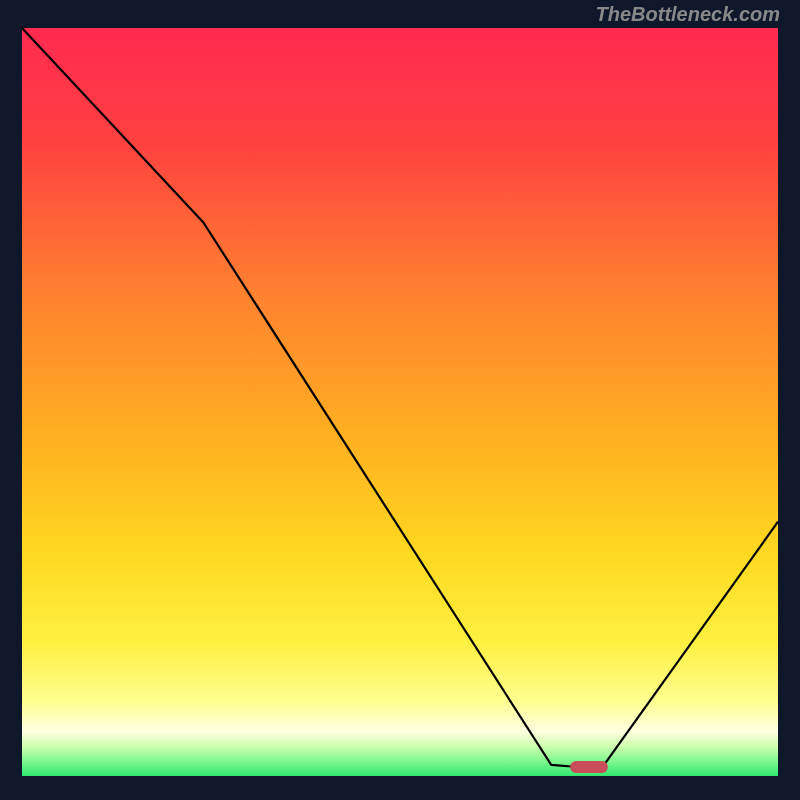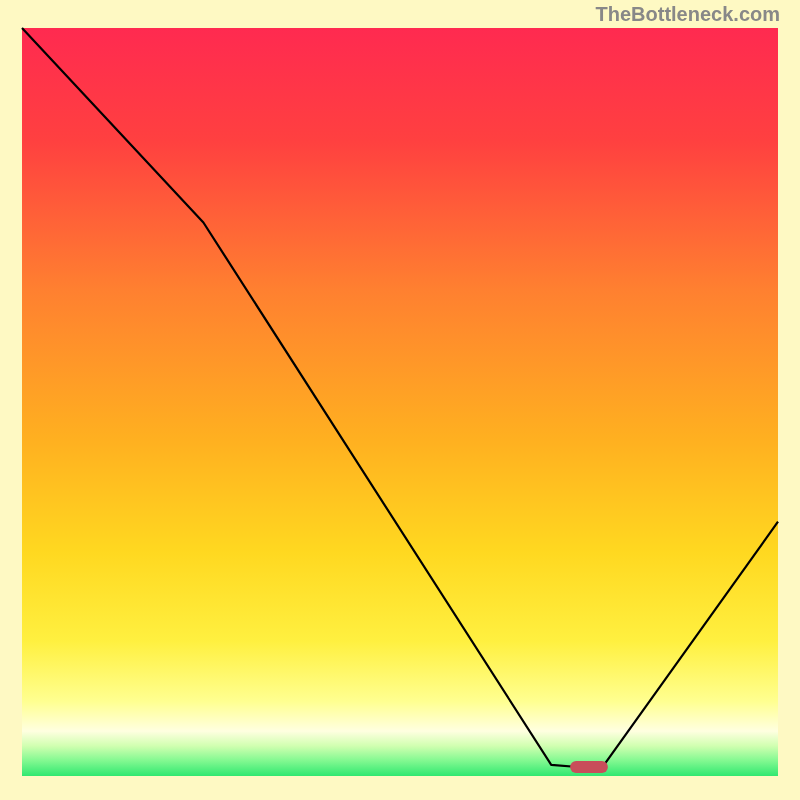--- a/index.html
+++ b/index.html
@@ -7,21 +7,22 @@
     padding: 0;
     width: 800px;
     height: 800px;
     overflow: hidden;
     font-family: Arial, sans-serif;
   }
   .container {
     width: 800px;
     height: 800px;
     position: relative;
-    background: #fef9c3;
+    background: #0f172a;
+    font-style: italic;
   }
   .watermark {
     position: absolute;
     top: 3px;
     right: 20px;
     color: #888;
     font-size: 20px;
     font-weight: bold;
     z-index: 10;
   }

